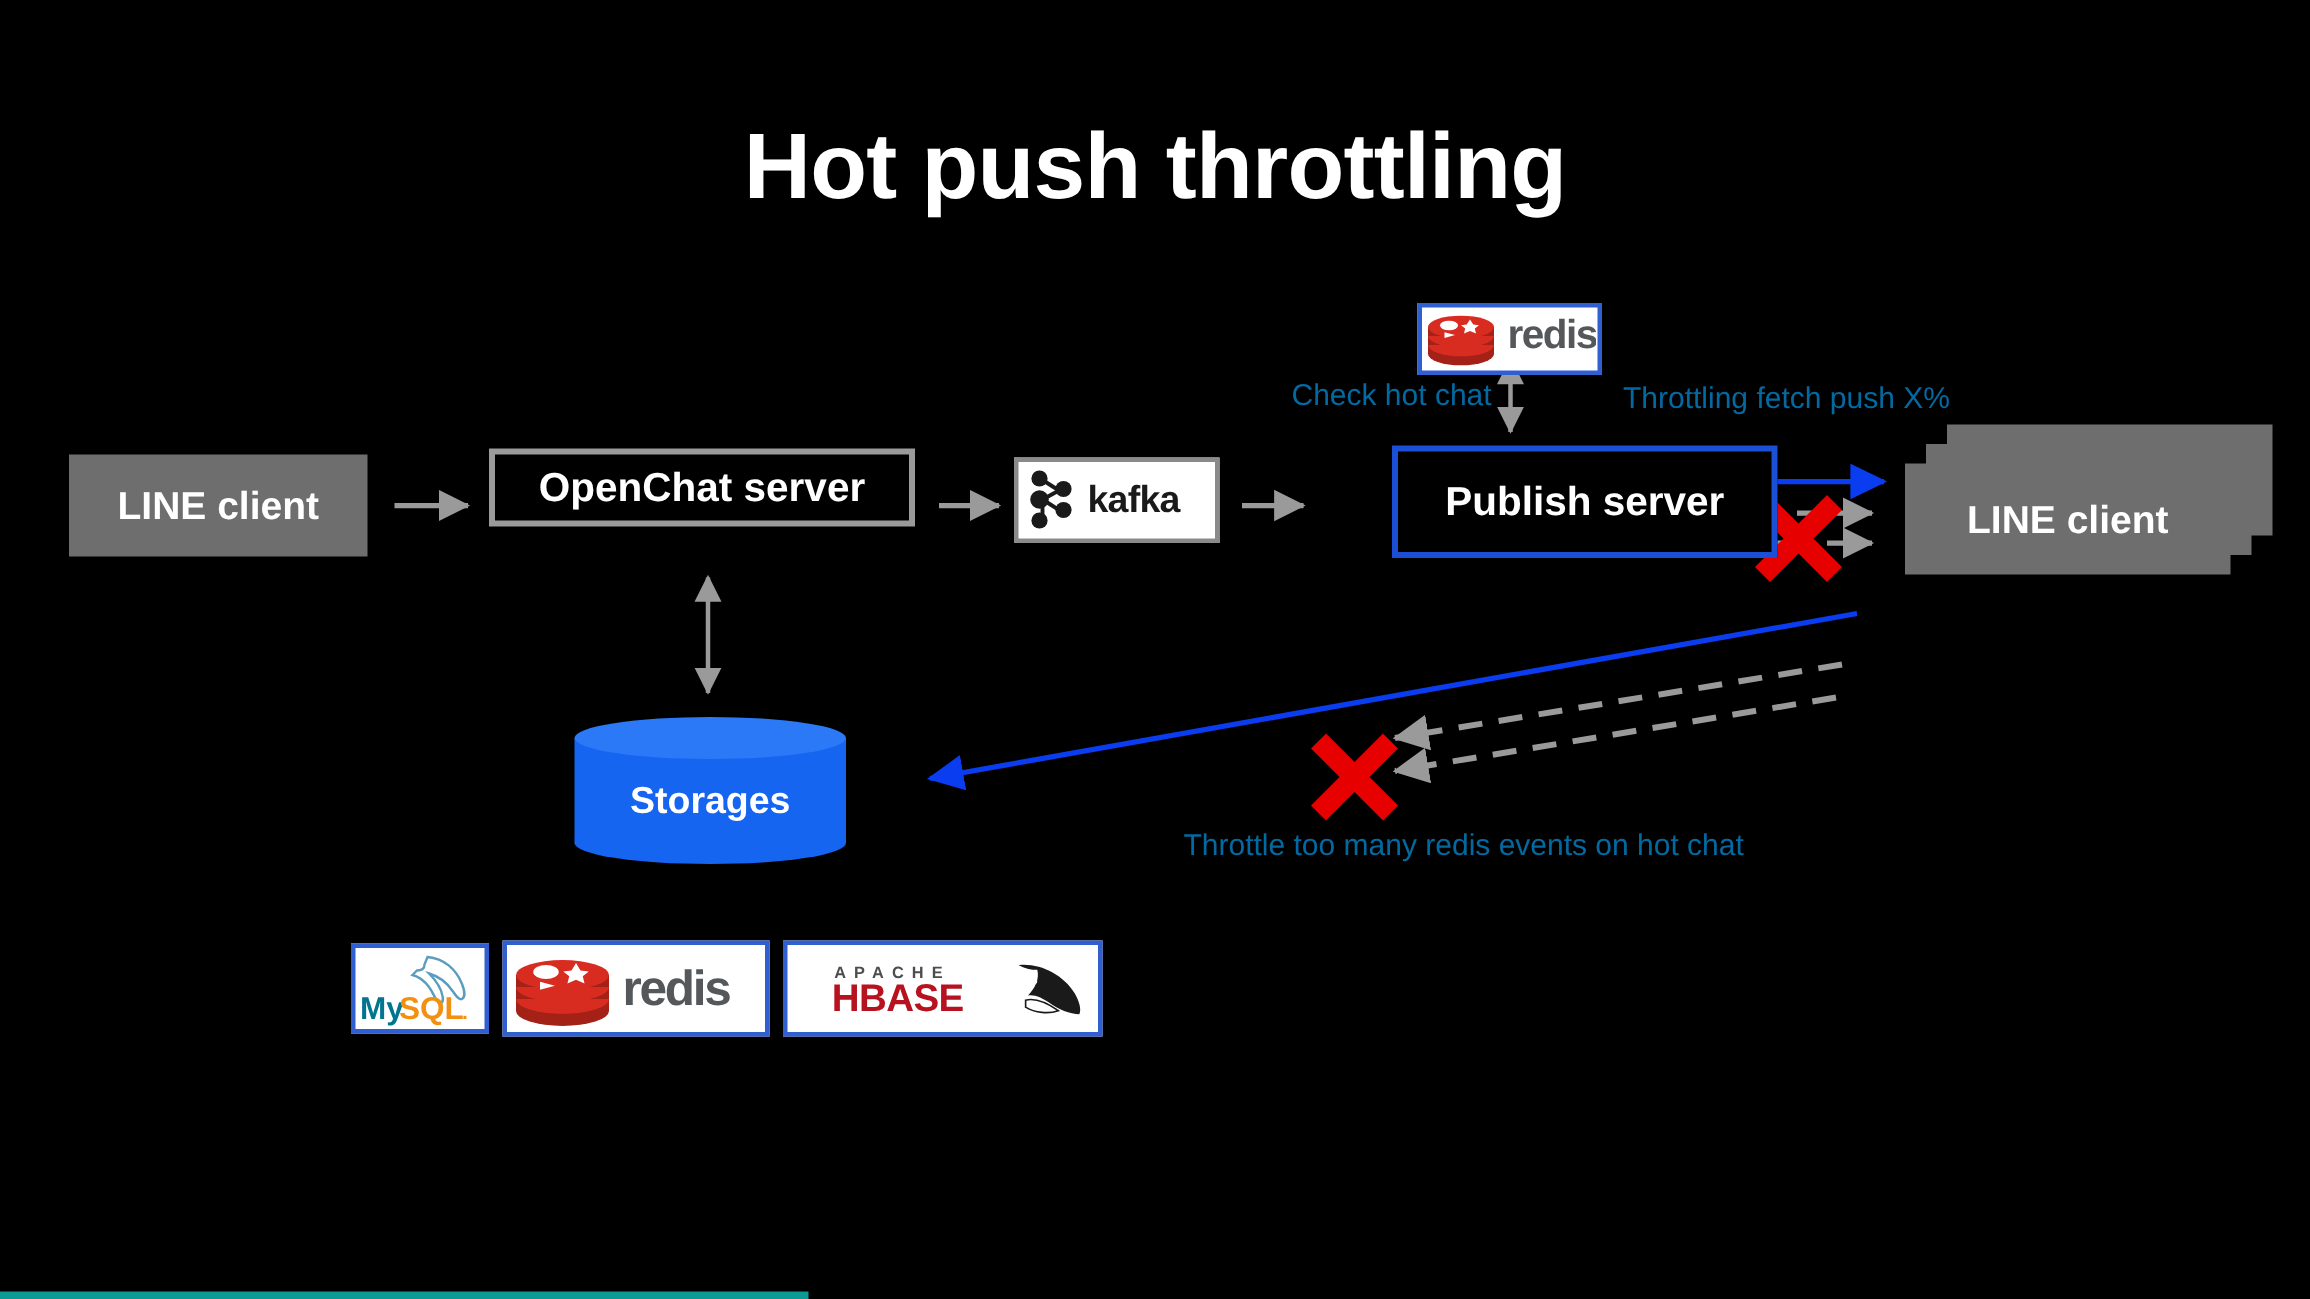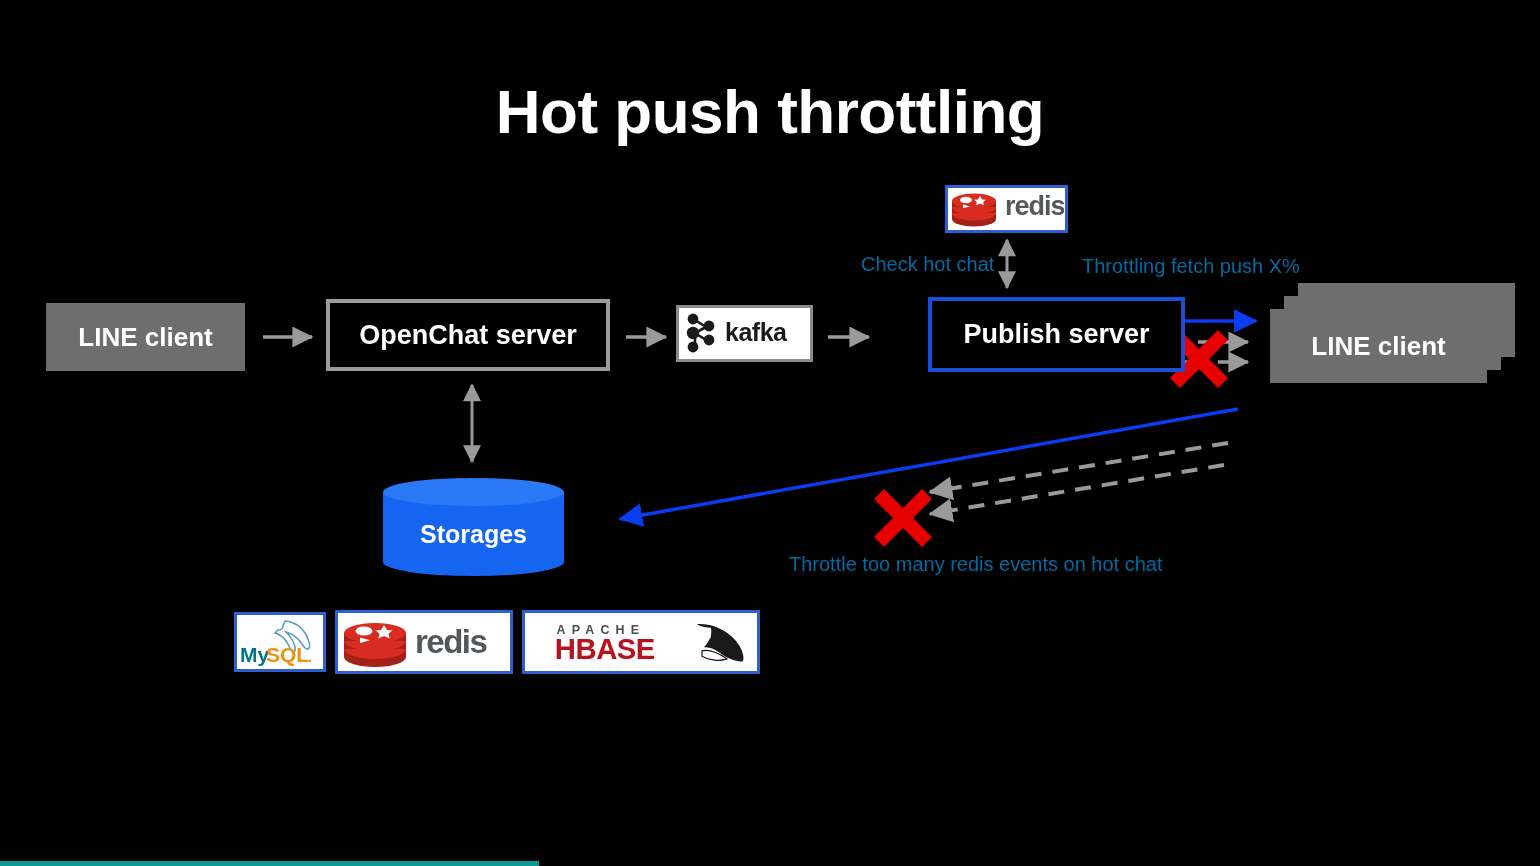--- a/index.html
+++ b/index.html
@@ -62,21 +62,21 @@
     top: 303px;
     width: 199px;
     height: 68px;
     font-size: 26px;
   }
   
   #openchat-server {
     left: 326px;
     top: 299px;
     width: 284px;
-    height: 72px;
+    height: 52px;
   }
   
   #publish-server {
     left: 928px;
     top: 297px;
     width: 257px;
     height: 75px;
   }
   
   .stack-wrap {
@@ -100,28 +100,28 @@
   
   .logo-box {
     position: absolute;
     background: #ffffff;
     box-sizing: border-box;
     display: flex;
     align-items: center;
     justify-content: center;
     overflow: hidden;
   }
-  .logo-box.blue-border { border: 3px solid #2f5fd0; }
+  .logo-box.blue-border { border: 3px solid #2f5fd0; margin-top: 17px; }
   .logo-box.gray-border { border: 3px solid #8a8a8a; }
 
   #redis-top-box { left: 945px; top: 185px; width: 123px; height: 48px; }
   #kafka-box     { left: 676px; top: 305px; width: 137px; height: 57px; }
   #mysql-box     { left: 234px; top: 612px; width: 92px;  height: 60px; }
   #redis-bottom-box { left: 335px; top: 610px; width: 178px; height: 64px; }
-  #hbase-box     { left: 522px; top: 610px; width: 238px; height: 64px; padding-left: 28px; }
+  #hbase-box     { left: 522px; top: 610px; width: 213px; height: 64px; padding-left: 28px; }
 
   
   #storages {
     position: absolute;
     left: 383px;
     top: 478px;
     width: 181px;
     height: 98px;
     padding-left: 48px;
   }

